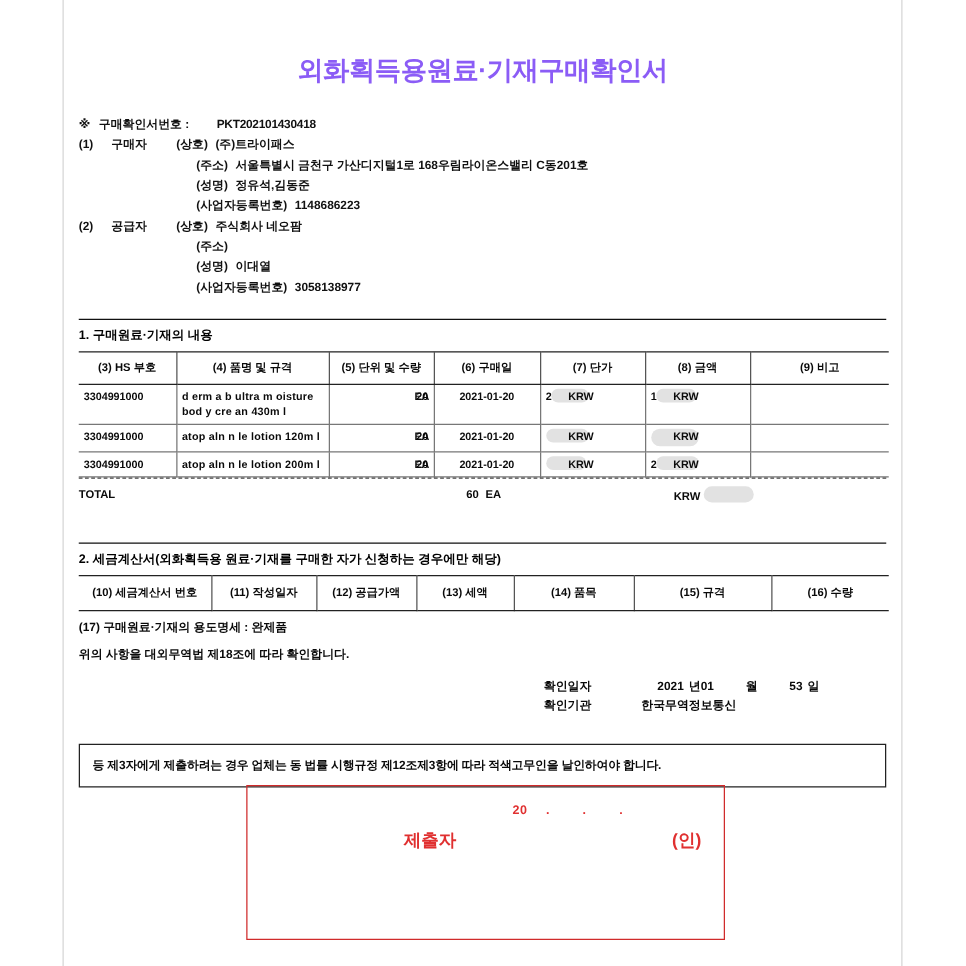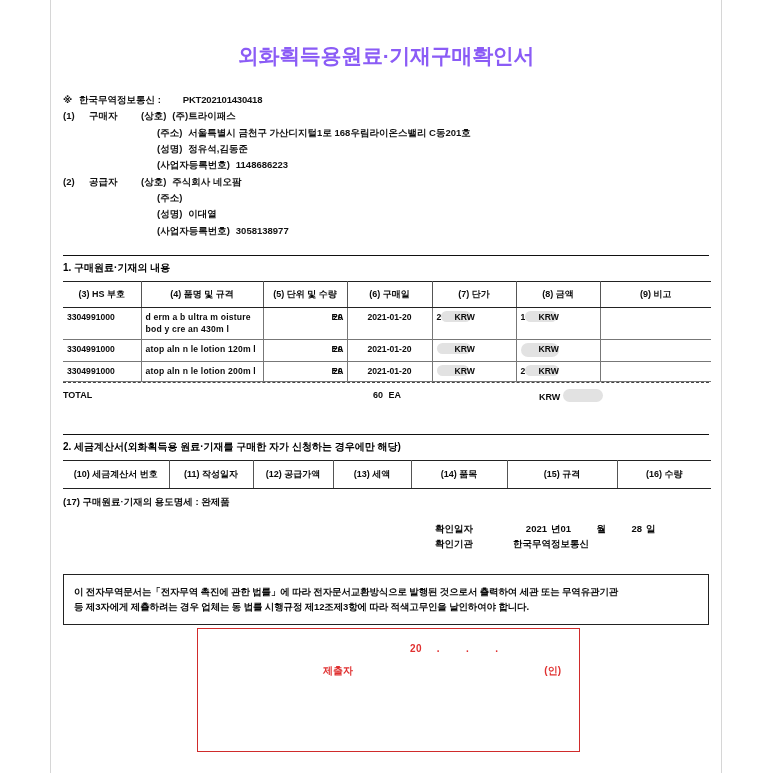--- a/index.html
+++ b/index.html
@@ -207,38 +207,38 @@
   }
   .rb-date {
     font-size: 10px;
     margin-top: 14px;
     padding-left: 212px;
     letter-spacing: 0.5px;
   }
   .rb-date .dot { display: inline-block; width: 26px; text-align: center; }
   .rb-sign {
     display: flex;
-    font-size: 10px;
+    font-size: 14px;
     margin-top: 10px;
     padding: 0 18px 0 125px;
   }
   .rb-sign .seal { margin-left: auto; }
 </style>
 </head>
 <body>
 
 <div class="page">
 <div class="inner">
 
   <div class="doc-title">외화획득용원료·기재구매확인서</div>
 
   <div class="meta">
     <div class="meta-row">
       <span class="m-mark">※</span>
-      <span>한국무역정보통신 :</span>
+      <span>구매확인서번호 :</span>
       <span class="m-confnum">PKT202101430418</span>
     </div>
 
     <div class="meta-row">
       <span class="m-num">(1)</span>
       <span class="m-role">구매자</span>
       <span class="m-lbl">(상호)</span>
       <span class="m-val">(주)트라이패스</span>
     </div>
     <div class="meta-row m-indent">
@@ -358,40 +358,40 @@
           <th>(12) 공급가액</th>
           <th>(13) 세액</th>
           <th>(14) 품목</th>
           <th>(15) 규격</th>
           <th>(16) 수량</th>
         </tr>
       </thead>
     </table>
 
     <div class="item17">(17) 구매원료·기재의 용도명세 : 완제품</div>
+    <div class="statement">위의 사항을 대외무역법 제18조에 따라 확인합니다.</div>
 
     <div class="confirm">
       <div class="cf-row cf-date">
         <span class="cf-lbl">확인일자</span>
         <span class="cf-y">2021</span>
         <span class="cf-u">년</span>
         <span class="cf-m">01</span>
         <span class="cf-u">월</span>
-        <span class="cf-d">28</span>
+        <span class="cf-d">53</span>
         <span class="cf-u">일</span>
       </div>
       <div class="cf-row">
         <span class="cf-lbl">확인기관</span>
         <span>한국무역정보통신</span>
       </div>
     </div>
   </div>
 
   <div class="notice">
-    <div>이 전자무역문서는「전자무역 촉진에 관한 법률」에 따라 전자문서교환방식으로 발행된 것으로서 출력하여 세관 또는 무역유관기관</div>
     <div>등 제3자에게 제출하려는 경우 업체는 동 법률 시행규정 제12조제3항에 따라 적색고무인을 날인하여야 합니다.</div>
   </div>
 
 </div>
 </div>
 
 <div class="redbox">
   <div class="rb-date">
     <span>20</span>
     <span class="dot">.</span>

